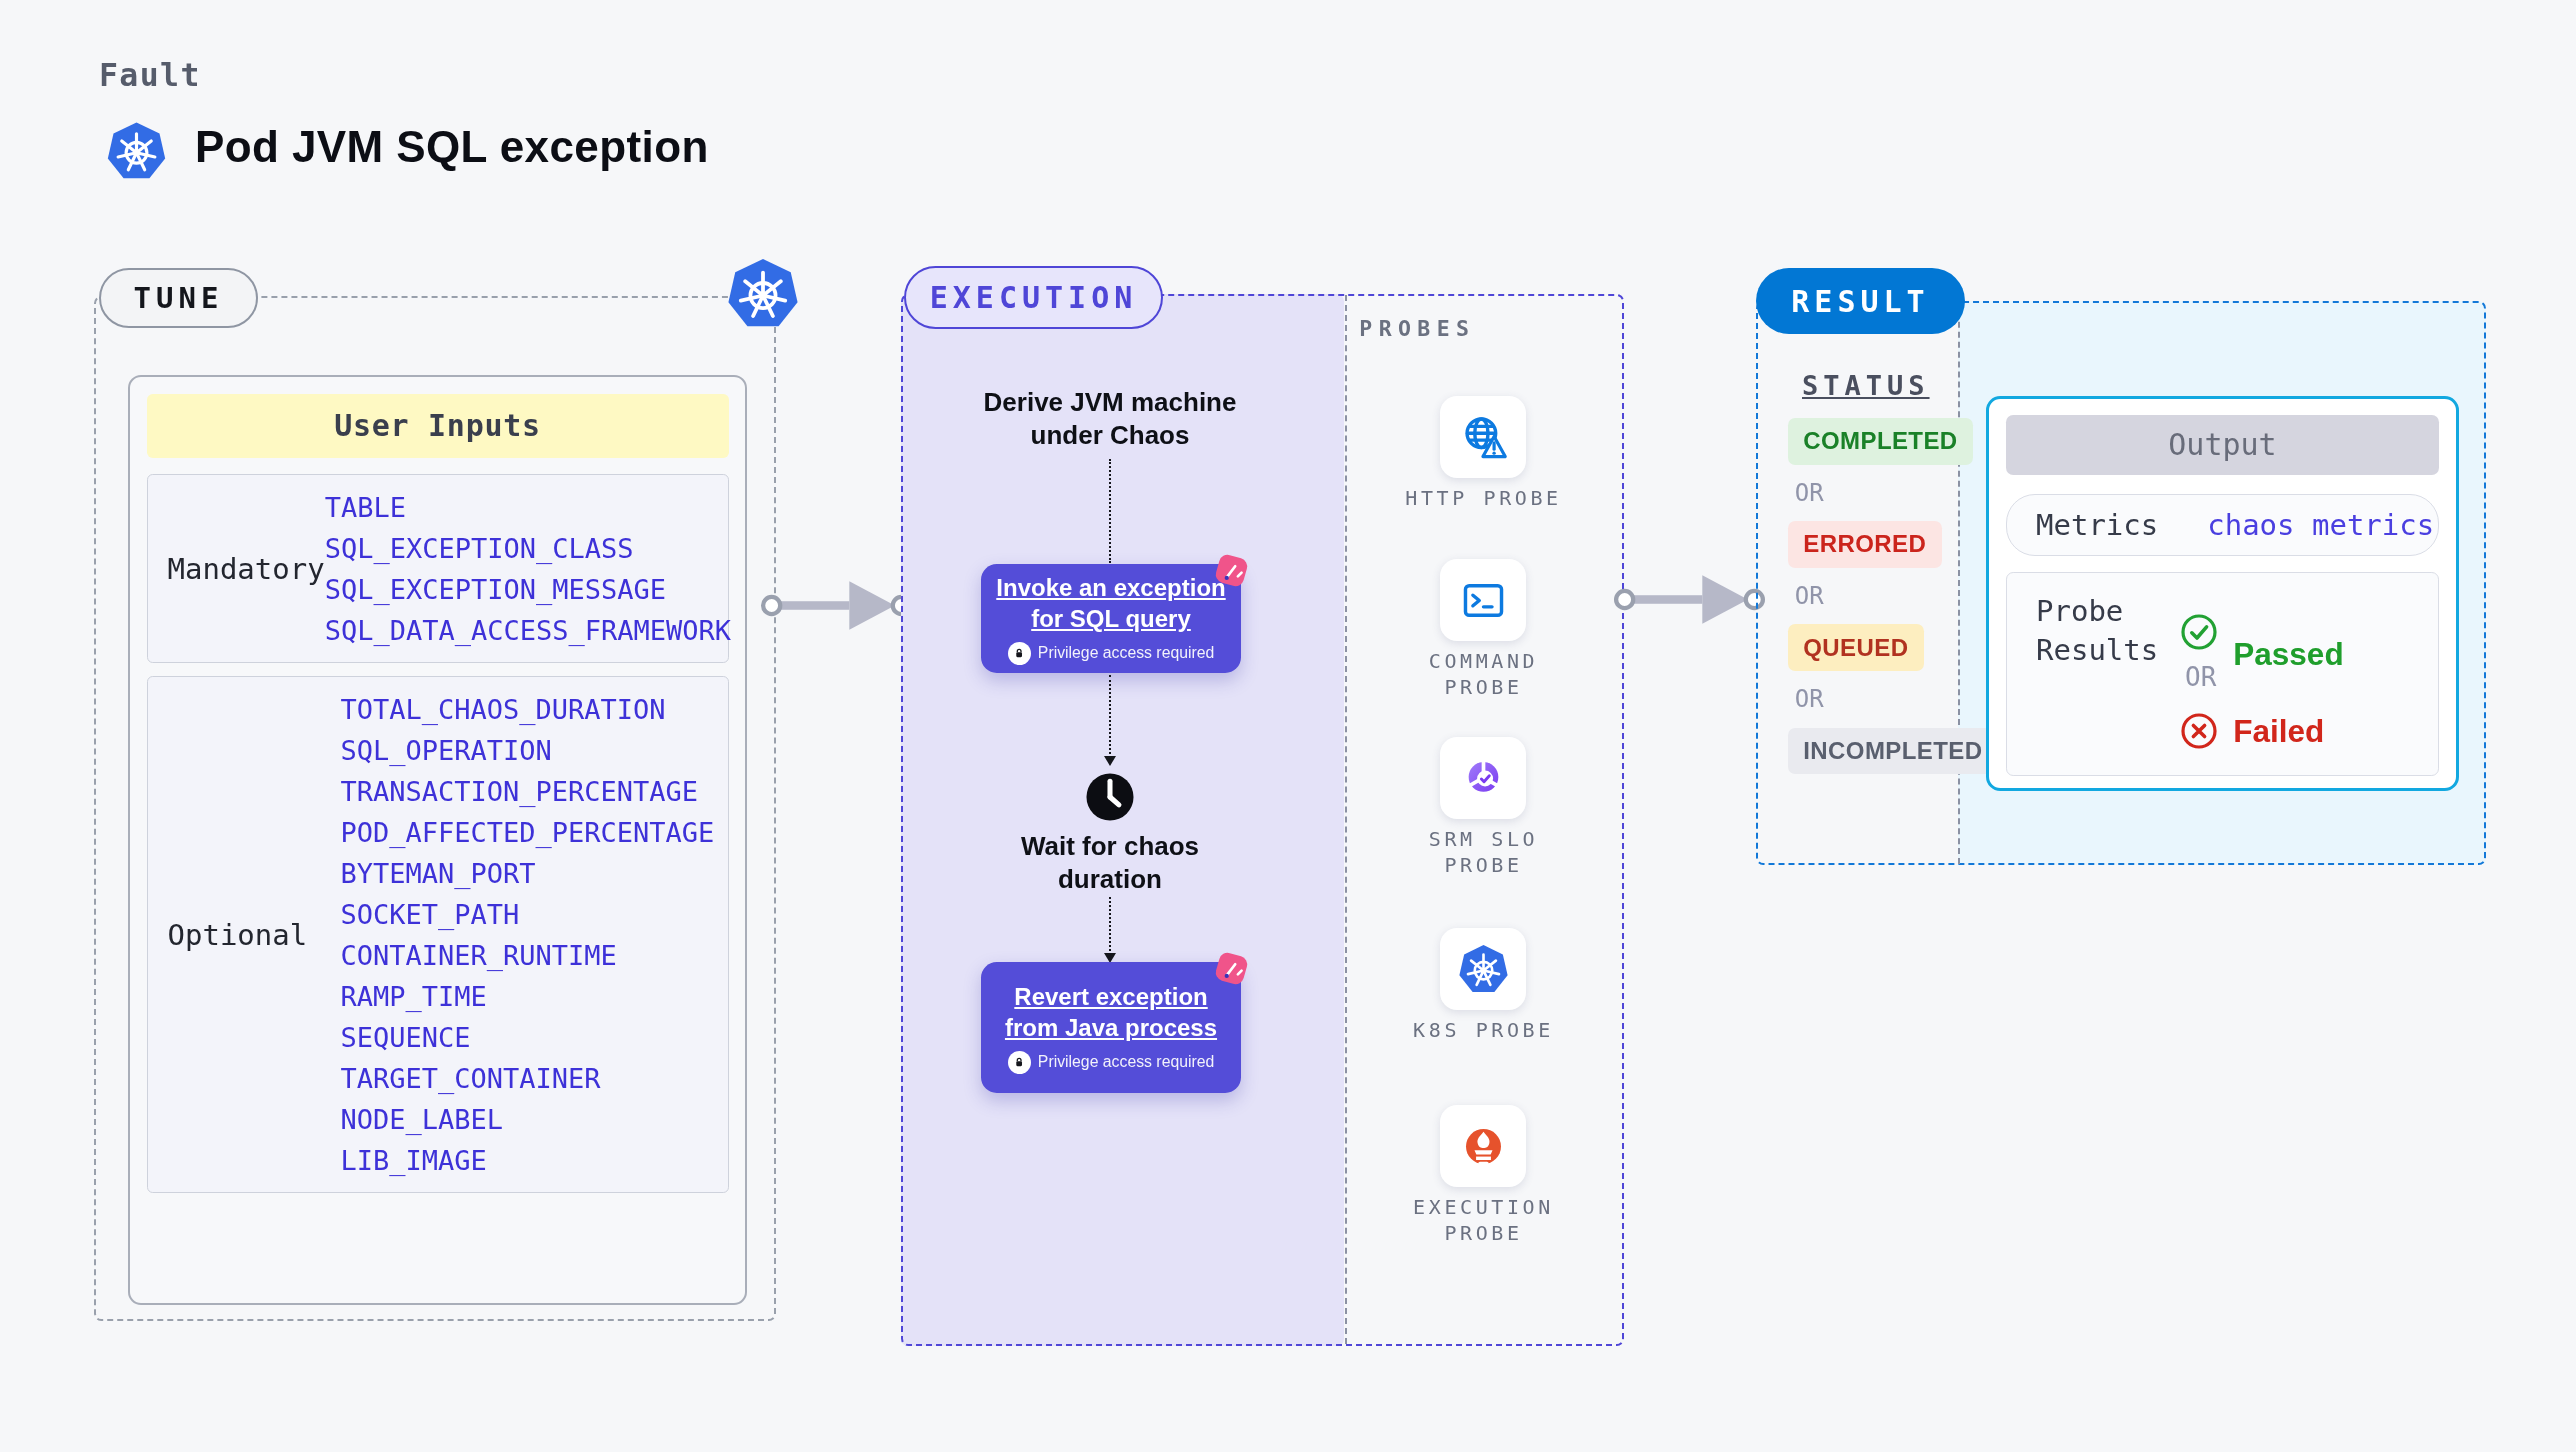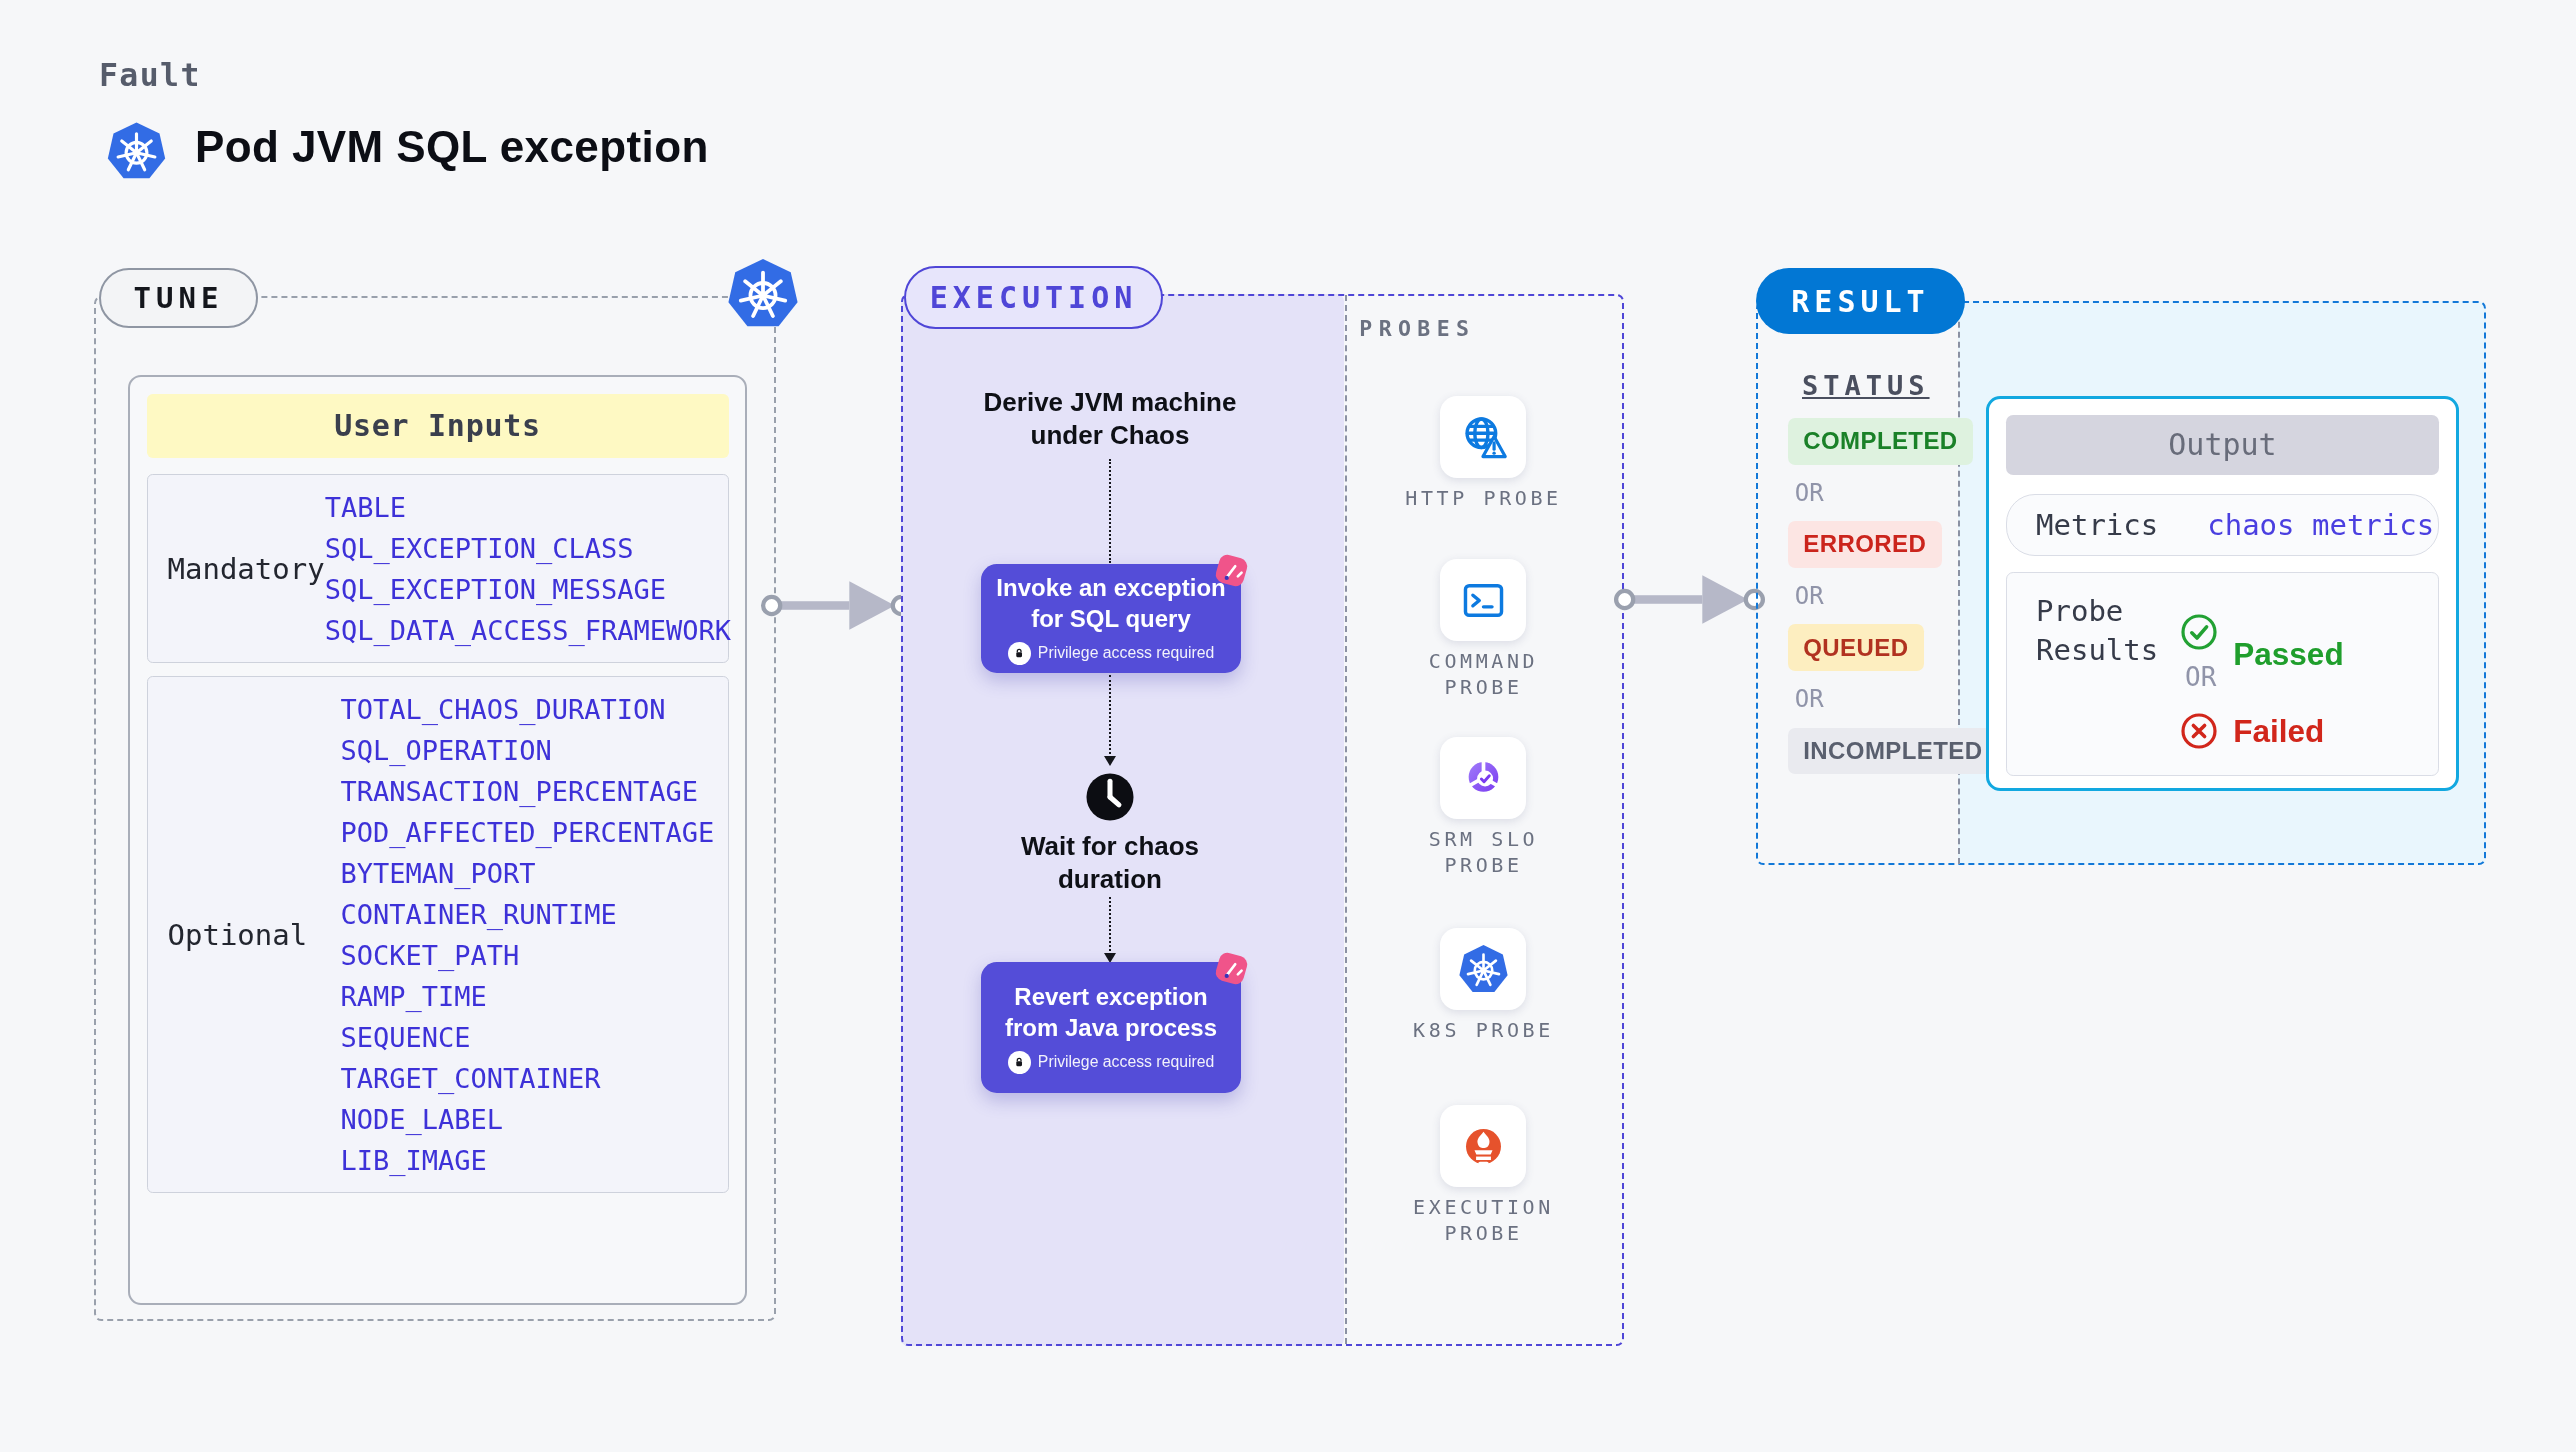--- a/index.html
+++ b/index.html
@@ -43,21 +43,21 @@
               font-size:30px;color:#4f46d7;letter-spacing:5px;}
   #flow{left:901px;top:294px;width:443px;height:1052px;}
   .flow-center{position:absolute;left:209px;transform:translateX(-50%);text-align:center;}
   .flow-text{font-size:26px;line-height:33px;font-weight:bold;color:#0e1016;white-space:nowrap;}
   .conn{position:absolute;left:208px;width:0;border-left:2.9px dotted #15161c;}
   .conn.arrowed::after{content:"";position:absolute;left:-7.2px;bottom:-4.3px;
        border:6.4px solid transparent;border-bottom:none;border-top:10px solid #15161c;}
   .action-box{position:absolute;left:80px;width:260px;background:#544dd8;border-radius:15.8px;color:#fff;
               display:flex;flex-direction:column;align-items:center;justify-content:center;
               box-shadow:0 7.2px 17px rgba(60,55,170,.25);}
-  .action-line{font-size:24px;line-height:31px;font-weight:bold;}
+  .action-line{font-size:24px;line-height:31px;font-weight:bold;text-decoration:underline;}
   .priv-chip{display:flex;align-items:center;gap:7.2px;margin-top:7.2px;}
   .priv-circle{width:23px;height:23px;border-radius:50%;background:#fff;display:flex;align-items:center;justify-content:center;}
   .priv-text{font-size:15.8px;color:#f2f2fb;}
   .litmus-corner{position:absolute;right:-17px;top:-20px;}
 
   
   #probes{left:1345px;top:294px;width:279px;height:1052px;}
   .probes-title{position:absolute;left:14.3px;top:21.5px;font-family:"DejaVu Sans Mono",monospace;font-weight:bold;
                 font-size:21.5px;color:#6b7181;letter-spacing:6.4px;}
   .probe-card{position:absolute;left:95px;width:86px;height:82px;background:#fff;border-radius:17px;
@@ -216,22 +216,22 @@
           </div>
         </div>
         <div class="group-row">
           <div class="group-label">Optional</div>
           <div class="param-list">
             <div class="param">TOTAL_CHAOS_DURATION</div>
             <div class="param">SQL_OPERATION</div>
             <div class="param">TRANSACTION_PERCENTAGE</div>
             <div class="param">POD_AFFECTED_PERCENTAGE</div>
             <div class="param">BYTEMAN_PORT</div>
+            <div class="param">SOCKET_PATH</div>
             <div class="param">CONTAINER_RUNTIME</div>
-            <div class="param">SOCKET_PATH</div>
             <div class="param">RAMP_TIME</div>
             <div class="param">SEQUENCE</div>
             <div class="param">TARGET_CONTAINER</div>
             <div class="param">NODE_LABEL</div>
             <div class="param">LIB_IMAGE</div>
           </div>
         </div>
       </div>
   </div>
 

